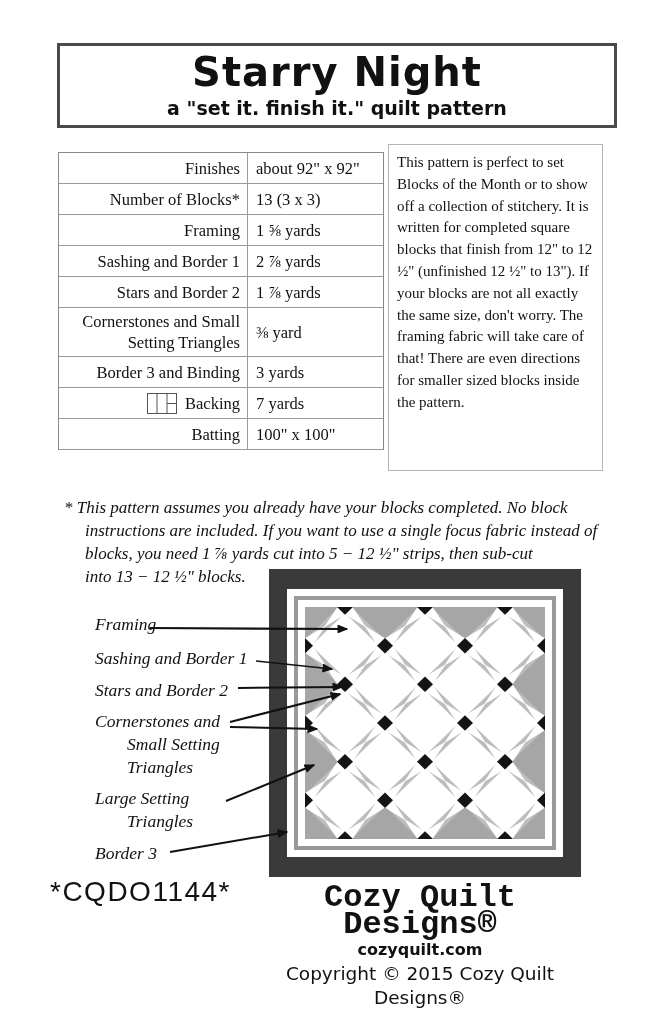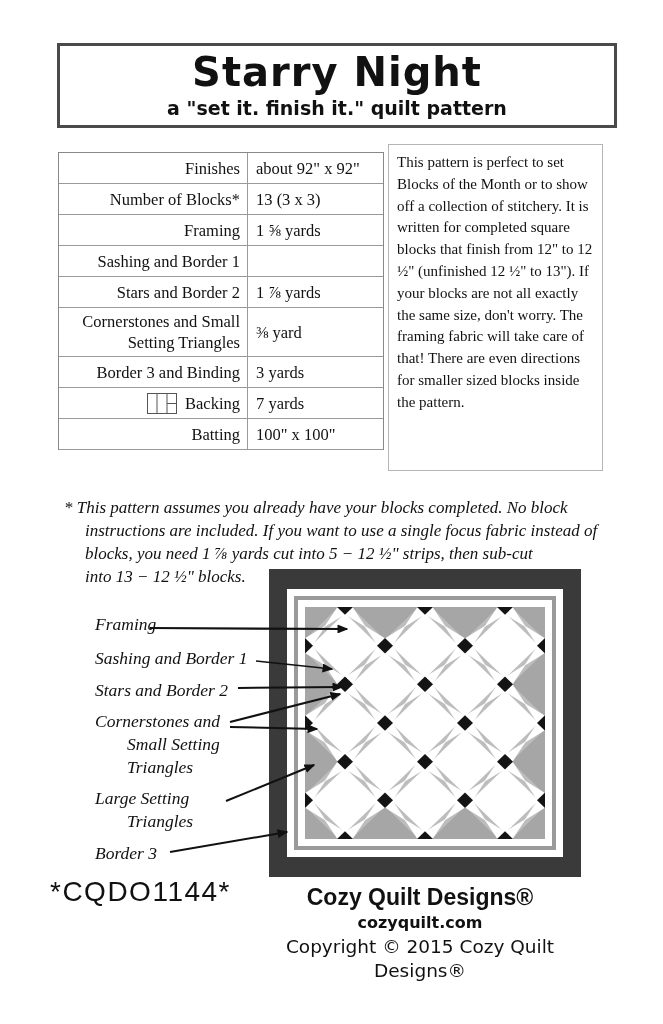--- a/index.html
+++ b/index.html
@@ -30,21 +30,21 @@
             font-size:17px;line-height:23px;}
   .footnote .fn-line{white-space:nowrap;font-family:Liberation Serif, serif;}
   .footnote .fn-indent{margin-left:21px;}
 
   
   .q-label{position:absolute;font-style:italic;font-size:17.5px;line-height:23px;}
   .q-label .lbl-indent{margin-left:32px;}
 
   
   .brand-block{position:absolute;left:245px;top:884px;width:350px;text-align:center;}
-  .brand-name{font-family:Liberation Sans, sans-serif;font-weight:700;font-size:23px;line-height:27px;}
+  .brand-name{font-family:Liberation Mono, monospace;font-weight:700;font-size:32px;line-height:27px;}
   .brand-site{font-family:"DejaVu Sans",sans-serif;font-weight:700;font-size:16px;line-height:24px;}
   .brand-copy{font-family:"DejaVu Sans",sans-serif;font-weight:400;font-size:18.5px;line-height:24px;}
   .item-code{position:absolute;left:50px;top:876px;font-family:"Liberation Sans",sans-serif;
              font-size:28px;letter-spacing:1.5px;}
 
   svg{display:block;}
   .abs{position:absolute;}
 </style>
 </head>
 <body>
@@ -72,20 +72,21 @@
       <div class="t-row">
         <div class="t-label">
           <span>Framing</span>
         </div>
         <div class="t-value">1 ⅝ yards</div>
       </div>
       <div class="t-row">
         <div class="t-label">
           <span>Sashing and Border 1</span>
         </div>
+        <div class="t-value">2 ⅞ yards</div>
       </div>
       <div class="t-row">
         <div class="t-label">
           <span>Stars and Border 2</span>
         </div>
         <div class="t-value">1 ⅞ yards</div>
       </div>
       <div class="t-row">
         <div class="t-label">
           <span>Cornerstones and Small Setting Triangles</span>

